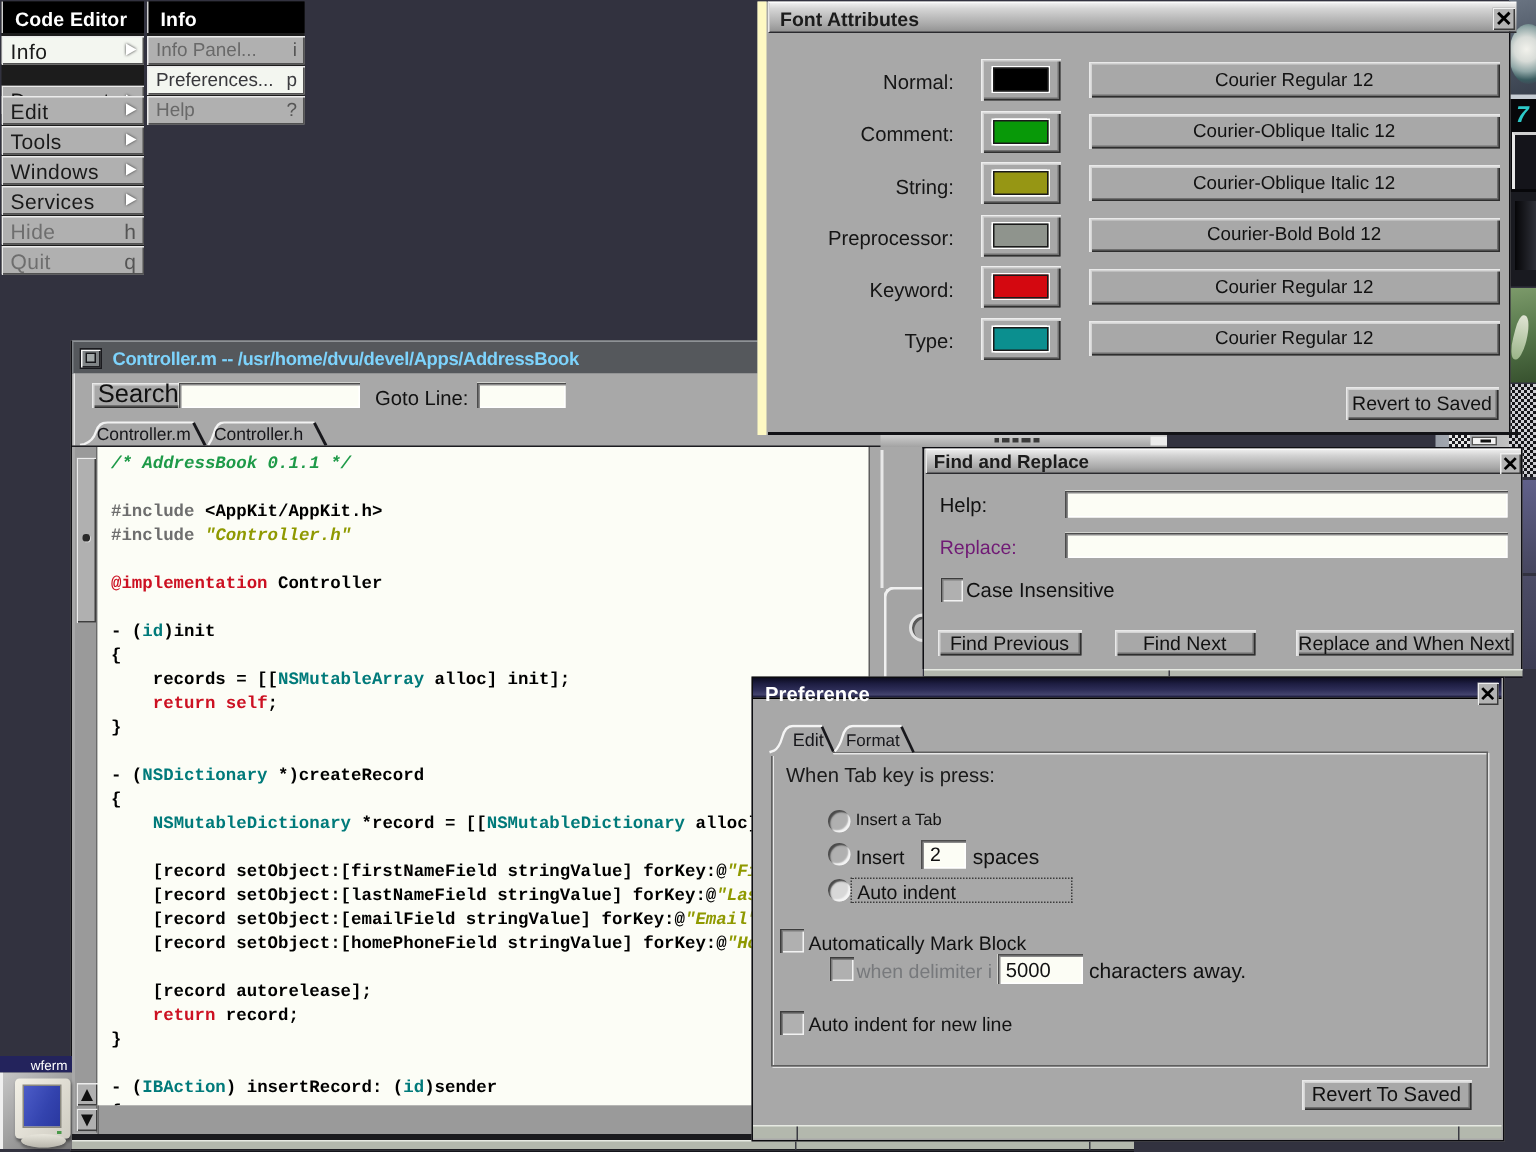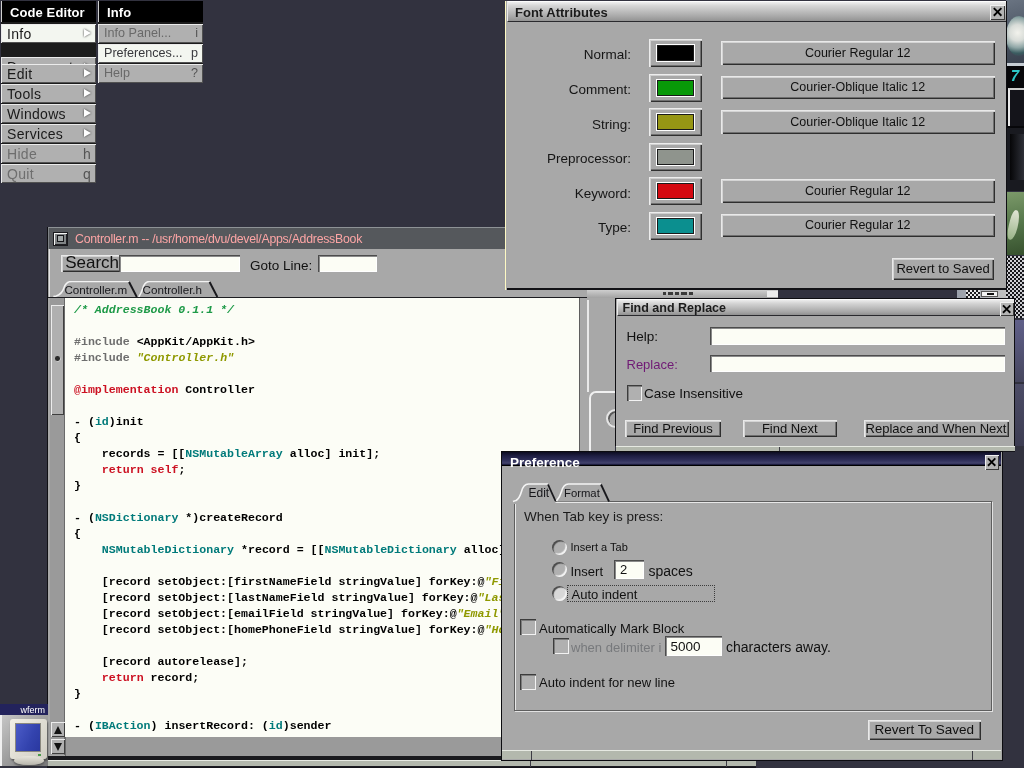--- a/index.html
+++ b/index.html
@@ -48,21 +48,21 @@
  <div class="abs" style="left:483px;top:0;width:1px;height:7px;background:#3c3c44"></div>
  <div class="abs" style="left:679px;top:0;width:1px;height:7px;background:#3c3c44"></div>
 </div>
 <div class="abs" style="left:47px;top:766.5px;width:709px;height:1.5px;background:#14141a"></div>
 <div class="abs" id="codewin" style="left:47px;top:227px;width:543px;height:532.5px;background:#a8a8a8;border-left:1px solid #101014;border-right:1px solid #26262c">
 
  <div class="abs" style="left:0;top:0;width:458px;height:21.5px;background:#55585c;border-top:1px solid #8e9296;border-left:1px solid #7e8286">
   <div class="abs" style="left:4px;top:3.5px;width:14.5px;height:14.5px;background:#808486;box-shadow:inset 1px 1px 0 #f4f4f4,inset -1px -1px 0 #202024;border:1px solid #1a1a1e">
    <div class="abs" style="left:2.5px;top:2.5px;width:7px;height:7px;background:#a2a8a8;border:1px solid #16161a"></div>
   </div>
-  <div class="abs" style="left:26px;top:4px;color:#fca5a5;font-weight:normal;font-size:12.3px;letter-spacing:-0.25px;white-space:nowrap">Controller.m -- /usr/home/dvu/devel/Apps/AddressBook</div>
+  <div class="abs" style="left:26px;top:4px;color:#7dd3fc;font-weight:bold;font-size:12.3px;letter-spacing:-0.25px;white-space:nowrap">Controller.m -- /usr/home/dvu/devel/Apps/AddressBook</div>
  </div>
 
  <div class="abs" style="left:1px;top:21.5px;width:541px;height:48px;background:#a8a8a8;border-left:1px solid #e4e4e4"></div>
  <div class="btn abs" style="left:13px;top:27.5px;width:67px;height:17.5px;font-size:17px">Search:</div>
  <div class="fld abs" style="left:71px;top:27.5px;width:121px;height:17.5px"></div>
  <div class="abs" style="left:202px;top:30.5px;font-size:13.5px;color:#111">Goto Line:</div>
  <div class="fld abs" style="left:270px;top:27.5px;width:59px;height:17.5px"></div>
 
  <svg class="abs" style="left:0px;top:53.8px" width="230" height="16.5" viewBox="0 0 230 17">
   <path d="M2 17 L5 16 Q12 14 14 7 Q16 1.5 22 1.5 L80 1.5 L88 16.5 Z" fill="#a8a8a8"></path>
@@ -140,21 +140,21 @@
  </div>
 </div>
 
 <div class="abs" style="left:587px;top:297.5px;width:27.5px;height:155px;background:#a8a8a8">
  <div class="abs" style="left:0;top:2px;width:1.5px;height:92px;background:#e8e8e8"></div>
  <div class="abs" style="left:1.5px;top:93px;width:26px;height:62px;border-top:2px solid #f0f0f0;border-left:2px solid #f0f0f0;border-top-left-radius:7px;background:#a4a4a4">
   <div class="abs" style="left:15px;top:16px;width:19px;height:19px;border-radius:50%;border:2px solid #e4e4e4;box-shadow:inset 1.5px 1.5px 0 #5a5a5a;background:#a8a8a8"></div>
  </div>
 </div>
 
-<div class="abs" id="fontattr" style="left:505px;top:1px;width:501.5px;height:289px;background:#a8a8a8;border-left:1px solid #fef9c3;border-right:1.5px solid #0e0e12">
+<div class="abs" id="fontattr" style="left:505px;top:1px;width:501.5px;height:289px;background:#a8a8a8;border-left:6px solid #fef9c3;border-right:1.5px solid #0e0e12">
  <div class="abs" style="left:1px;top:0;width:499px;height:20.5px;background:linear-gradient(#efefef 0%,#d5d5d5 20%,#a9a9a9 75%,#939393 100%);border-top:1px solid #fcfcfc;border-left:1px solid #e8e8e8;border-bottom:1.5px solid #2a2a2e">
   <div class="abs" style="left:7px;top:3px;font-weight:bold;font-size:13px;color:#1c1c1c">Font Attributes</div>
   <div class="xbtn abs" style="left:482px;top:2.5px;width:15px;height:15px;font-size:14px">✕</div>
  </div>
  <div class="rowlbl abs" style="left:25px;top:46px">Normal:</div>
  <div class="rowlbl abs" style="left:25px;top:81px">Comment:</div>
  <div class="rowlbl abs" style="left:25px;top:115.5px">String:</div>
  <div class="rowlbl abs" style="left:25px;top:150px">Preprocessor:</div>
  <div class="rowlbl abs" style="left:25px;top:184.5px">Keyword:</div>
  <div class="rowlbl abs" style="left:25px;top:219px">Type:</div>
@@ -172,20 +172,21 @@
     </div>
  <div class="well abs" style="left:143px;top:176px">
       <div style="background:#d40810"></div>
     </div>
  <div class="well abs" style="left:143px;top:210.5px">
       <div style="background:#0b8f8f"></div>
     </div>
  <div class="btn fbtn abs" style="top:40px">Courier Regular 12</div>
  <div class="btn fbtn abs" style="top:74.5px">Courier-Oblique Italic 12</div>
  <div class="btn fbtn abs" style="top:109px">Courier-Oblique Italic 12</div>
+ <div class="btn fbtn abs" style="top:143.5px">Courier-Bold Bold 12</div>
  <div class="btn fbtn abs" style="top:178px">Courier Regular 12</div>
  <div class="btn fbtn abs" style="top:212.5px">Courier Regular 12</div>
  <div class="btn abs" style="left:386px;top:257px;width:102px;height:21.5px;font-size:13px">Revert to Saved</div>
  <div class="abs" style="left:1px;top:287px;width:500px;height:2px;background:#121216"></div>
 </div>
 
 <div class="abs" id="findrep" style="left:614.5px;top:298px;width:400px;height:148px;background:#a8a8a8;border-left:1px solid #0e0e12;border-top:1px solid #0e0e12;border-right:1px solid #0e0e12">
  <div class="abs" style="left:1px;top:0;width:397.5px;height:16.5px;background:linear-gradient(#ececec 0%,#d2d2d2 25%,#a6a6a6 80%,#909090 100%);border-top:1px solid #fafafa;border-left:1px solid #e8e8e8;border-bottom:1.5px solid #2a2a2e">
   <div class="abs" style="left:5px;top:1px;font-weight:bold;font-size:12.5px;color:#1c1c1c">Find and Replace</div>
   <div class="xbtn abs" style="left:382px;top:1.5px;width:14.5px;height:14px;font-size:13.5px">✕</div>

